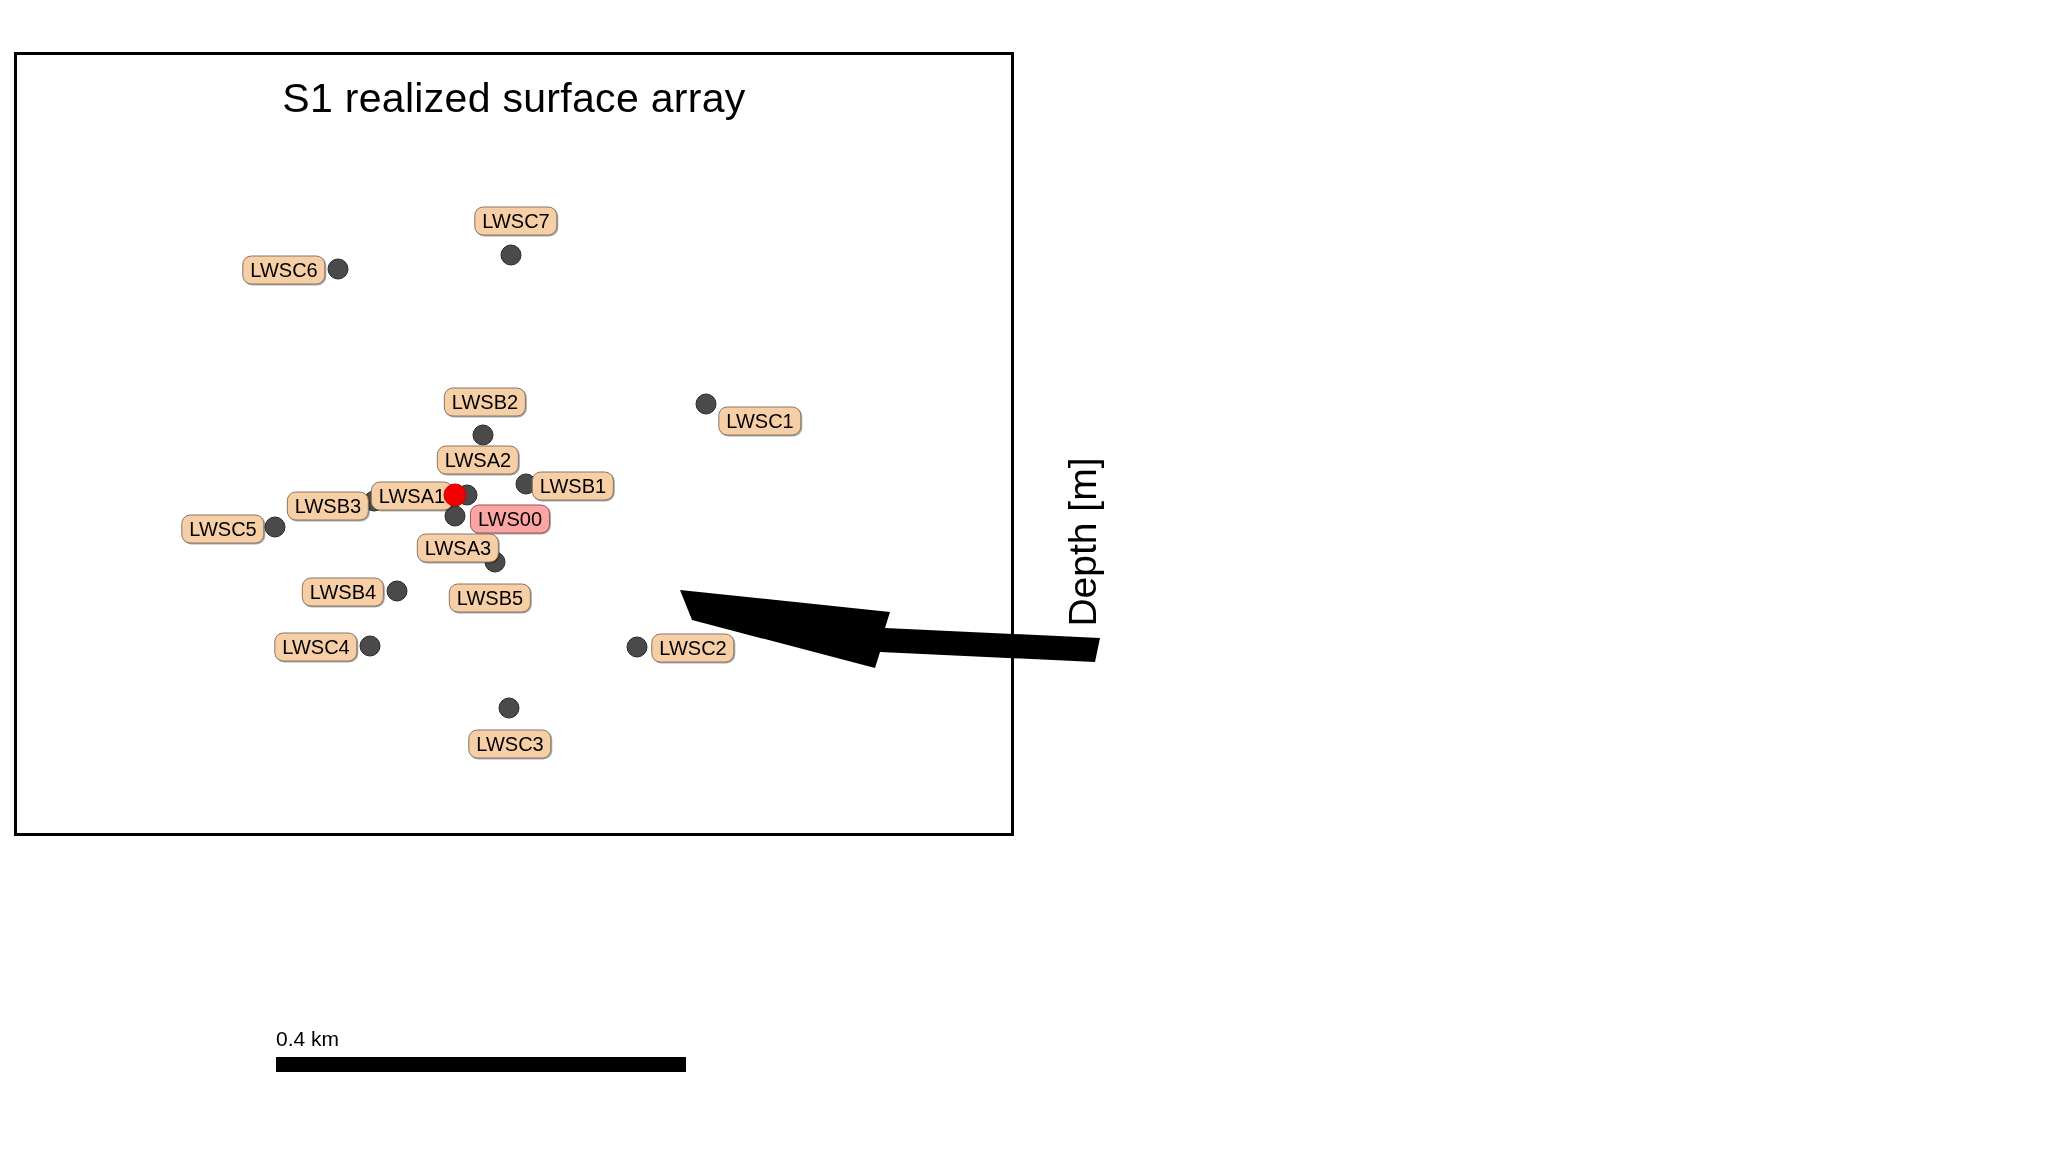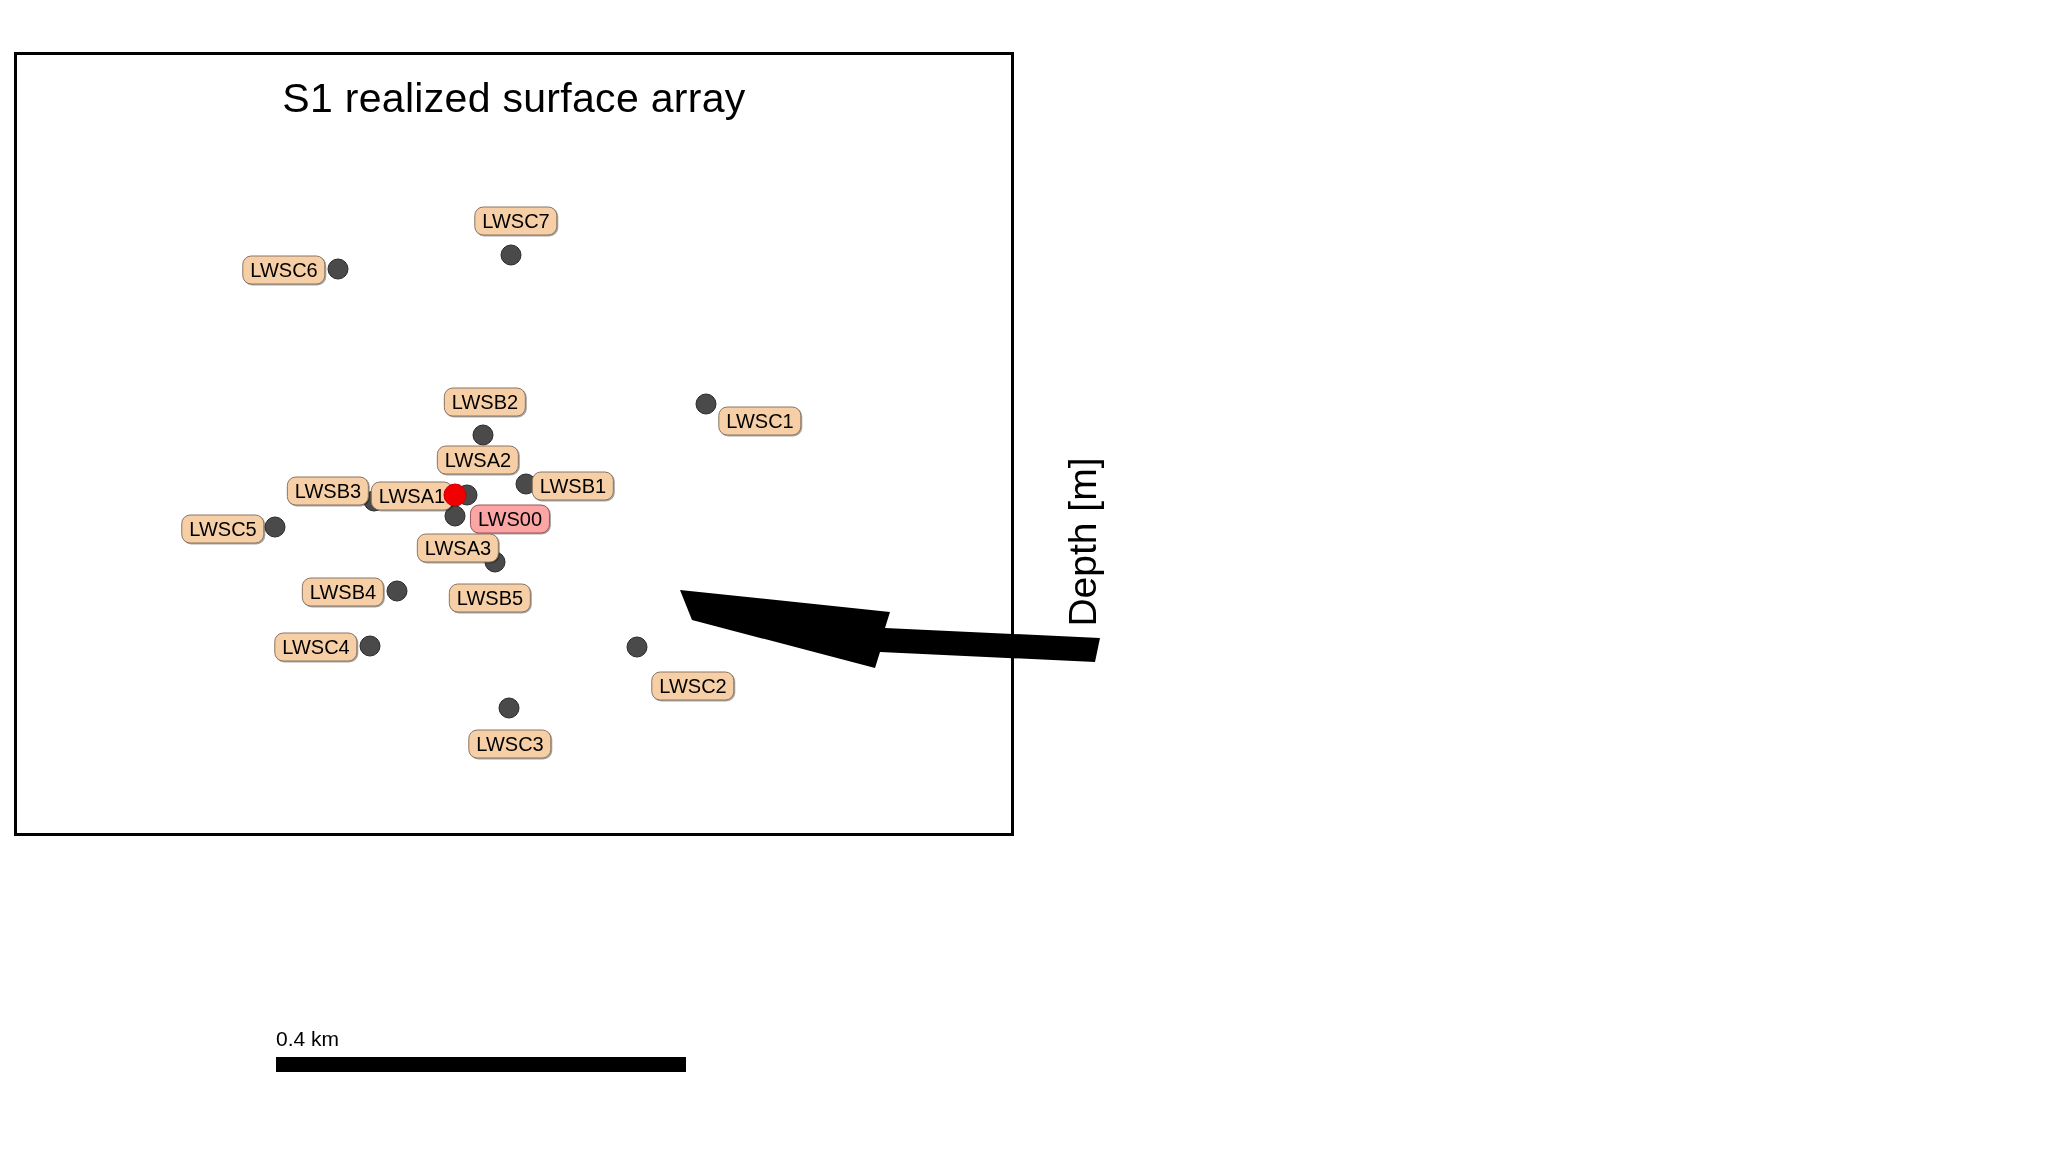--- a/index.html
+++ b/index.html
@@ -48,34 +48,34 @@
       <div class="stn-label" style="left: 267px; top: 215px;">LWSC6</div>
       <div class="stn-dot" style="left: 689px; top: 349px;"></div>
       <div class="stn-label" style="left: 743px; top: 350px; margin-top: 16px;">LWSC1</div>
       <div class="stn-dot" style="left: 466px; top: 380px;"></div>
       <div class="stn-label" style="left: 468px; top: 347px;">LWSB2</div>
       <div class="stn-dot" style="left: 509px; top: 429px;"></div>
       <div class="stn-label" style="left: 461px; top: 405px;">LWSA2</div>
       <div class="stn-label" style="left: 556px; top: 431px;">LWSB1</div>
       <div class="stn-dot" style="left: 357px; top: 446px;"></div>
       <div class="stn-label" style="left: 395px; top: 441px;">LWSA1</div>
-      <div class="stn-label" style="left: 311px; top: 436px;">LWSB3</div>
+      <div class="stn-label" style="left: 311px; top: 451px;">LWSB3</div>
       <div class="stn-dot red" style="left: 438px; top: 440px;"></div>
       <div class="stn-label hl" style="left: 493px; top: 464px;">LWS00</div>
       <div class="stn-dot" style="left: 258px; top: 472px;"></div>
       <div class="stn-label" style="left: 206px; top: 474px;">LWSC5</div>
       <div class="stn-dot" style="left: 478px; top: 507px;"></div>
       <div class="stn-label" style="left: 441px; top: 493px;">LWSA3</div>
       <div class="stn-dot" style="left: 380px; top: 536px;"></div>
       <div class="stn-label" style="left: 326px; top: 537px;">LWSB4</div>
       <div class="stn-label" style="left: 473px; top: 543px;">LWSB5</div>
       <div class="stn-dot" style="left: 353px; top: 591px;"></div>
       <div class="stn-label" style="left: 299px; top: 592px;">LWSC4</div>
       <div class="stn-dot" style="left: 620px; top: 592px;"></div>
-      <div class="stn-label" style="left: 676px; top: 593px; margin-top: 38px;">LWSC2</div>
+      <div class="stn-label" style="left: 676px; top: 593px;">LWSC2</div>
       <div class="stn-dot" style="left: 492px; top: 653px;"></div>
       <div class="stn-label" style="left: 493px; top: 689px;">LWSC3</div>
       <div class="stn-dot" style="left: 450px; top: 440px;"></div>
       <div class="stn-dot" style="left: 438px; top: 461px;"></div>
     </div>
   <div id="scalebar"></div>
   <div id="scalebar-text">0.4 km</div>
 </div>
 
 <svg id="arrow-svg" viewBox="0 0 600 130" preserveAspectRatio="none">

